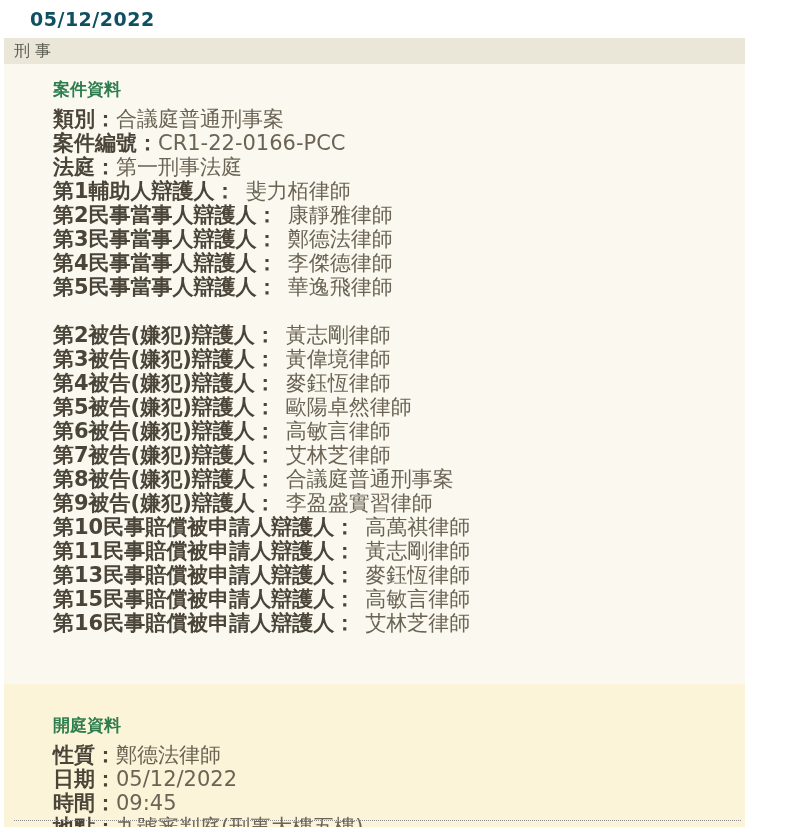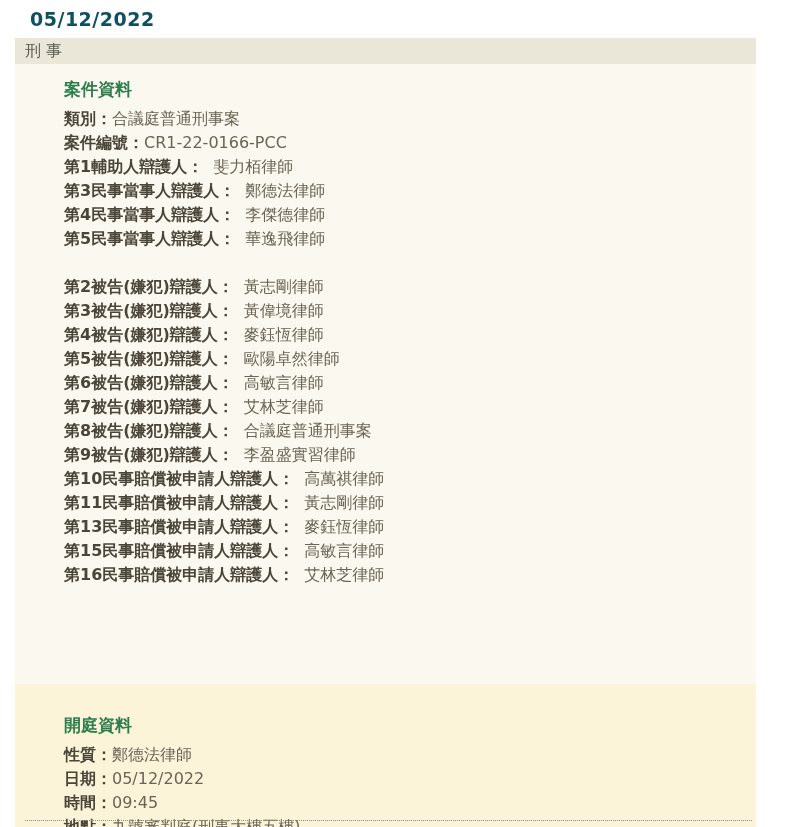--- a/index.html
+++ b/index.html
@@ -14,21 +14,21 @@
   .date-heading {
     height: 38px;
     padding: 8px 0 0 30px;
     font-size: 19px;
     font-weight: bold;
     color: #0e4f60;
     letter-spacing: 0.5px;
   }
   .container {
     width: 741px;
-    margin-left: 15px;
+    margin-left: 4px;
   }
   .category-bar {
     height: 26px;
     line-height: 26px;
     background: #eae7d8;
     padding-left: 10px;
     font-size: 16px;
     color: #5b5b51;
   }
   .case-section {
@@ -43,21 +43,21 @@
     position: relative;
   }
   .section-heading {
     color: #2e7d4e;
     font-size: 17px;
     font-weight: bold;
     line-height: 22px;
     margin: 0 0 7px 0;
   }
   .row {
-    font-size: 16px;
+    font-size: 21px;
     line-height: 24px;
     white-space: nowrap;
   }
   .label {
     font-weight: bold;
     color: #4b4539;
   }
   .value {
     color: #6b6455;
   }
@@ -80,22 +80,24 @@
 
   <div class="category-bar">
     <span>刑 事</span>
   </div>
 
   <div class="case-section">
     <h2 class="section-heading">案件資料</h2>
 
     <div class="row"><span class="label">類別：</span><span class="value">合議庭普通刑事案</span></div>
     <div class="row"><span class="label">案件編號：</span><span class="value">CR1-22-0166-PCC</span></div>
+    <div class="row"><span class="label">法庭：</span><span class="value">第一刑事法庭</span></div>
 
     <div class="row"><span class="label">第1輔助人辯護人：</span><span class="value gap">斐力栢律師</span></div>
+    <div class="row"><span class="label">第2民事當事人辯護人：</span><span class="value gap">康靜雅律師</span></div>
     <div class="row"><span class="label">第3民事當事人辯護人：</span><span class="value gap">鄭德法律師</span></div>
     <div class="row"><span class="label">第4民事當事人辯護人：</span><span class="value gap">李傑德律師</span></div>
     <div class="row"><span class="label">第5民事當事人辯護人：</span><span class="value gap">華逸飛律師</span></div>
 
     <div class="spacer"></div>
 
     <div class="row"><span class="label">第2被告(嫌犯)辯護人：</span><span class="value gap">黃志剛律師</span></div>
     <div class="row"><span class="label">第3被告(嫌犯)辯護人：</span><span class="value gap">黃偉境律師</span></div>
     <div class="row"><span class="label">第4被告(嫌犯)辯護人：</span><span class="value gap">麥鈺恆律師</span></div>
     <div class="row"><span class="label">第5被告(嫌犯)辯護人：</span><span class="value gap">歐陽卓然律師</span></div>

